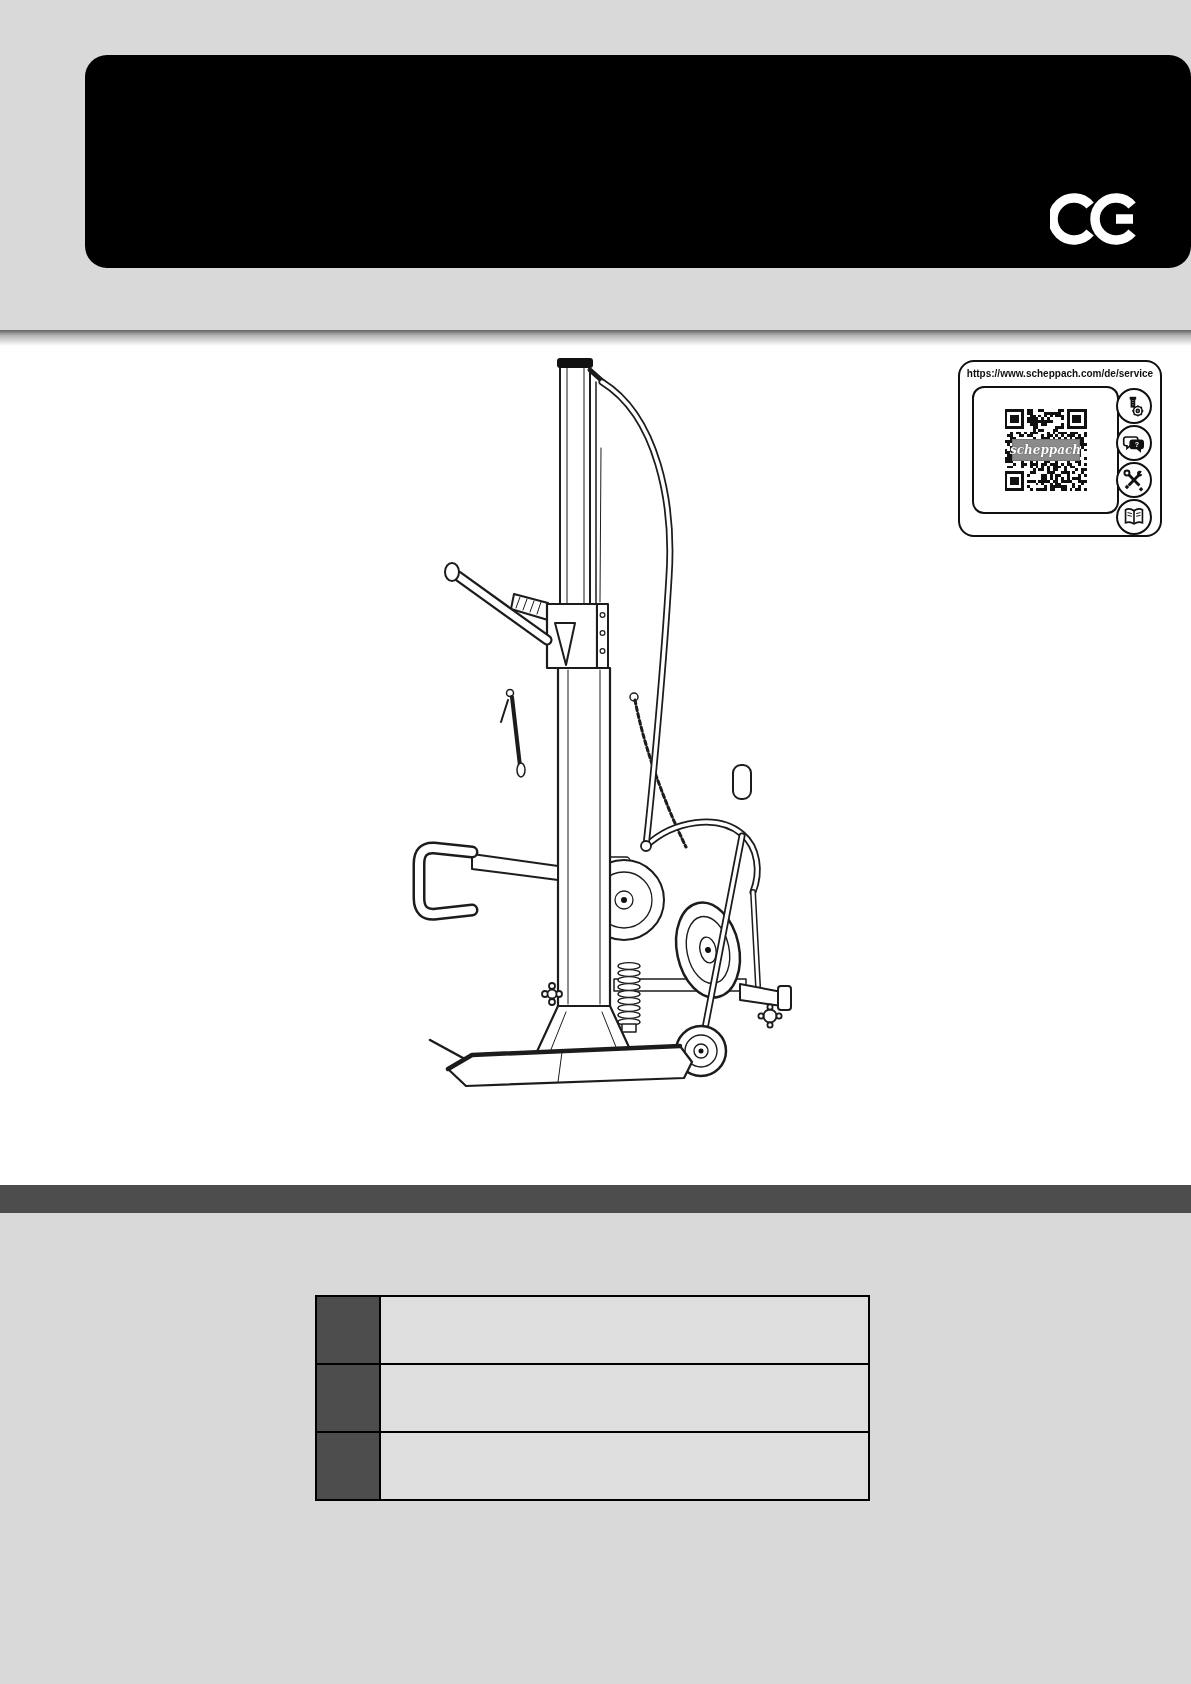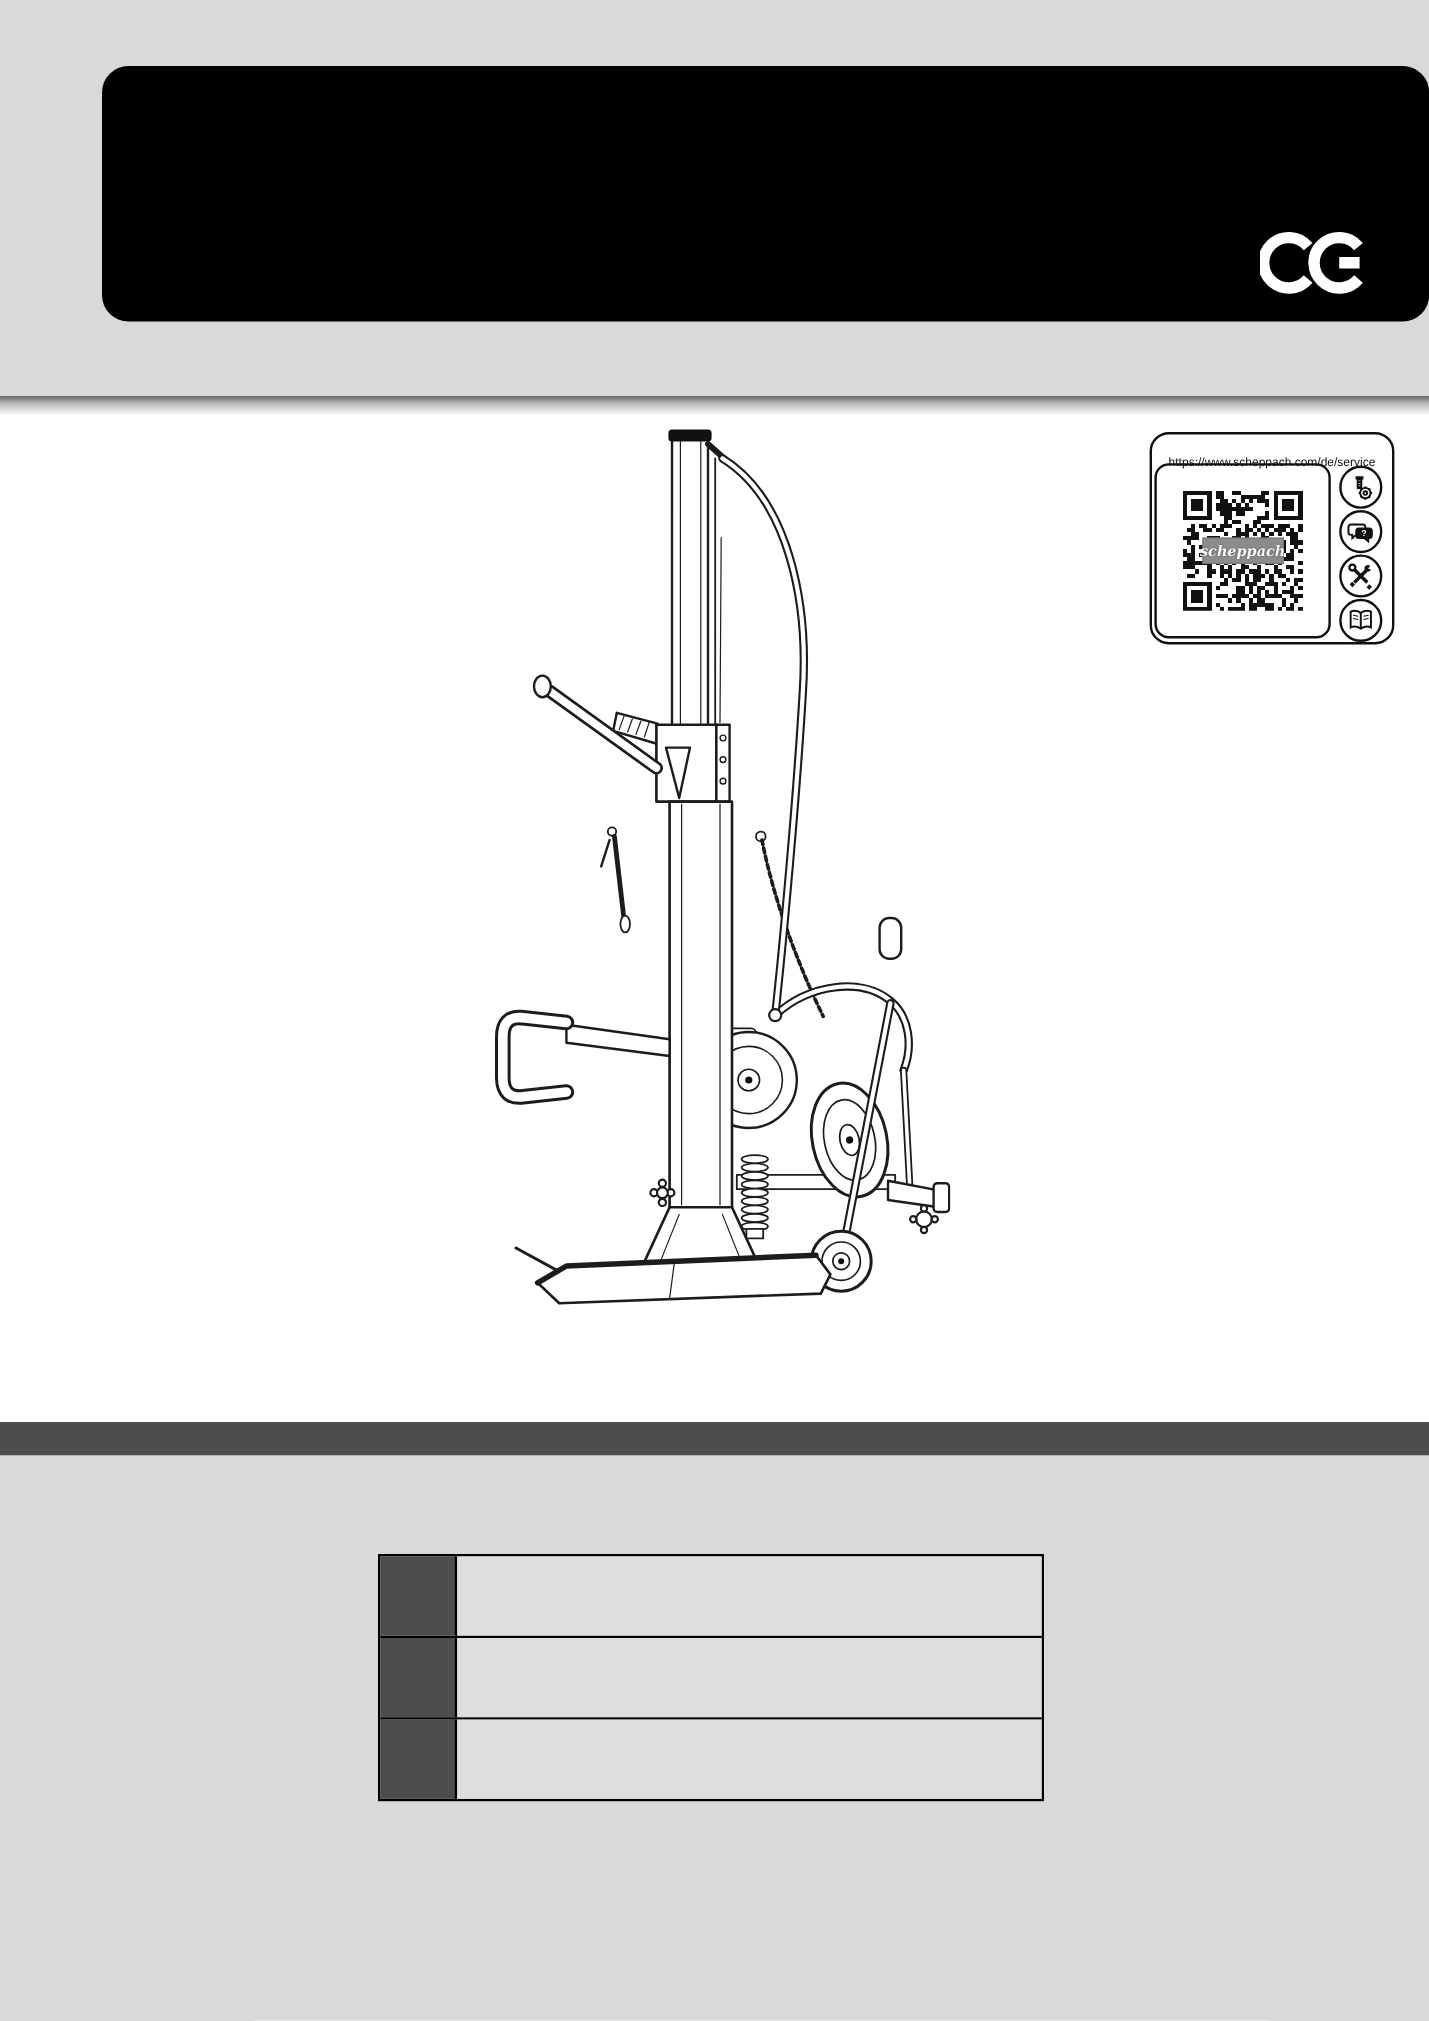--- a/index.html
+++ b/index.html
@@ -13,23 +13,23 @@
 
   
   .title-banner{position:absolute;left:85px;top:55px;width:1106px;height:213px;
     background:#000;border-radius:22px;}
   .banner-title{position:absolute;left:40px;top:28px;color:#fff;font-size:44px;font-weight:bold;}
   .ce-mark{position:absolute;left:1050px;top:187px;width:92px;height:64px;}
 
   
   .qr-panel{position:absolute;left:958px;top:360px;width:204px;height:177px;
     background:#fff;border:2.5px solid #101010;border-radius:16px;box-sizing:border-box;}
-  .qr-url{position:absolute;left:0;top:18px;width:100%;text-align:center;
-    font-size:10px;font-weight:normal;color:#101010;letter-spacing:0;white-space:nowrap;}
-  .qr-box{position:absolute;left:2px;top:24px;width:147px;height:146px;
+  .qr-url{position:absolute;left:0;top:6px;width:100%;text-align:center;
+    font-size:10px;font-weight:bold;color:#101010;letter-spacing:0;white-space:nowrap;}
+  .qr-box{position:absolute;left:12px;top:24px;width:147px;height:128px;
     border:2.5px solid #101010;border-radius:12px;box-sizing:border-box;padding:21px;}
   .qr-box svg{display:block;width:100%;height:100%;}
   .qr-logo{position:absolute;left:50%;top:50%;transform:translate(-50%,-50%);
     width:66px;height:20px;background:#8b8b8b;display:flex;align-items:center;justify-content:center;
     font-family:"DejaVu Serif", serif;font-weight:bold;font-style:italic;font-size:12px;color:#fff;
     text-shadow:0 0 1px #222;border:1px solid #777;}
   .icon-col{position:absolute;right:4px;top:26px;width:40px;}
   .svc-icon{width:36px;height:36px;border:2.5px solid #101010;border-radius:50%;
     box-sizing:border-box;background:#fff;margin:0 0 1px 0;display:flex;align-items:center;justify-content:center;}
   .svc-icon svg{width:26px;height:26px;}

